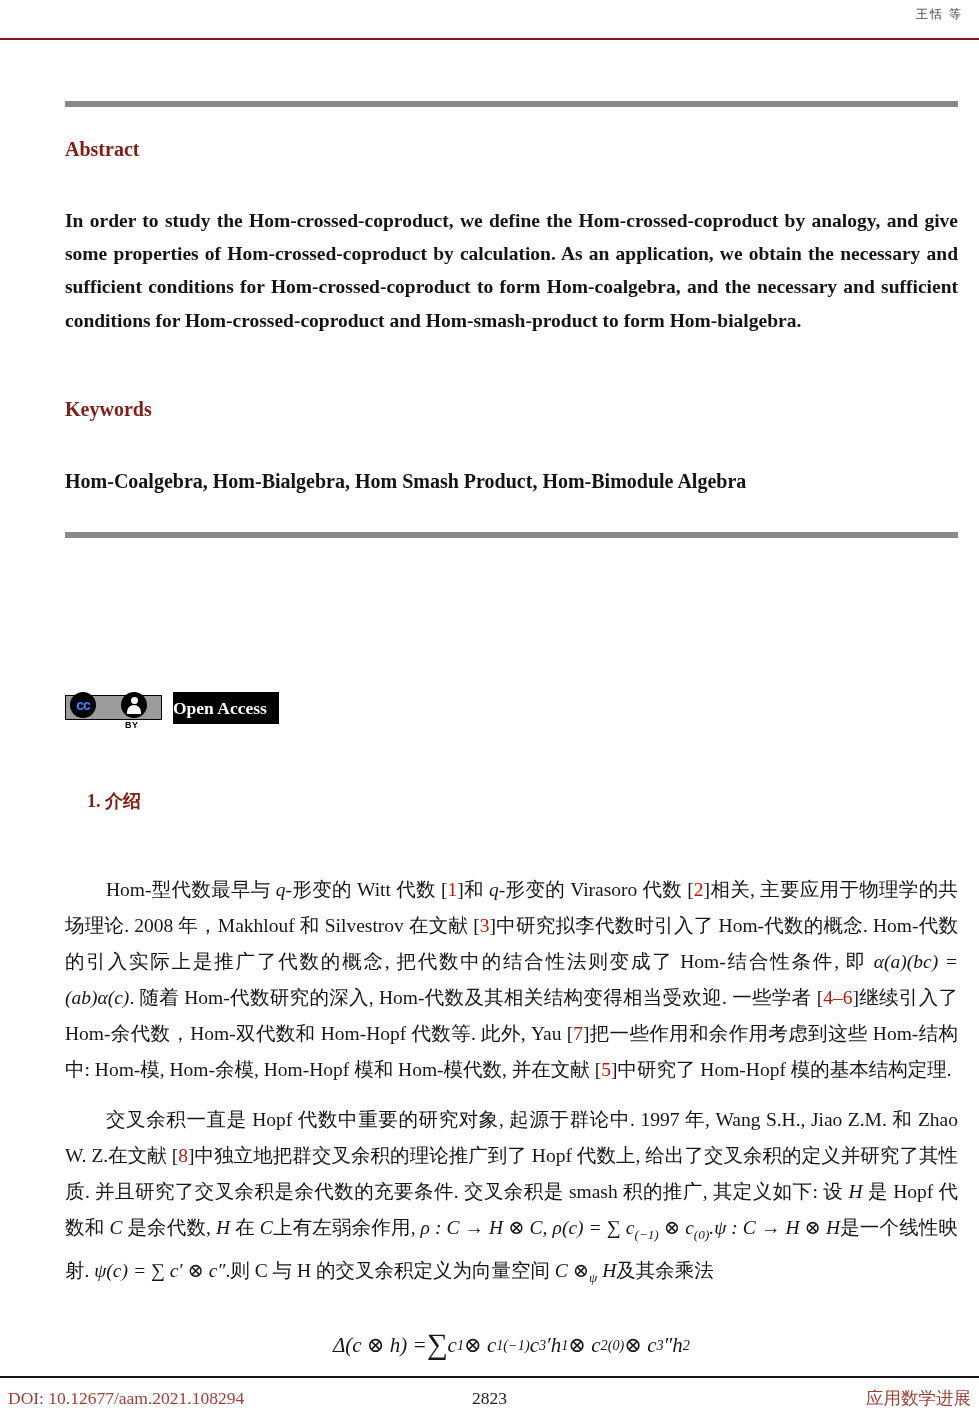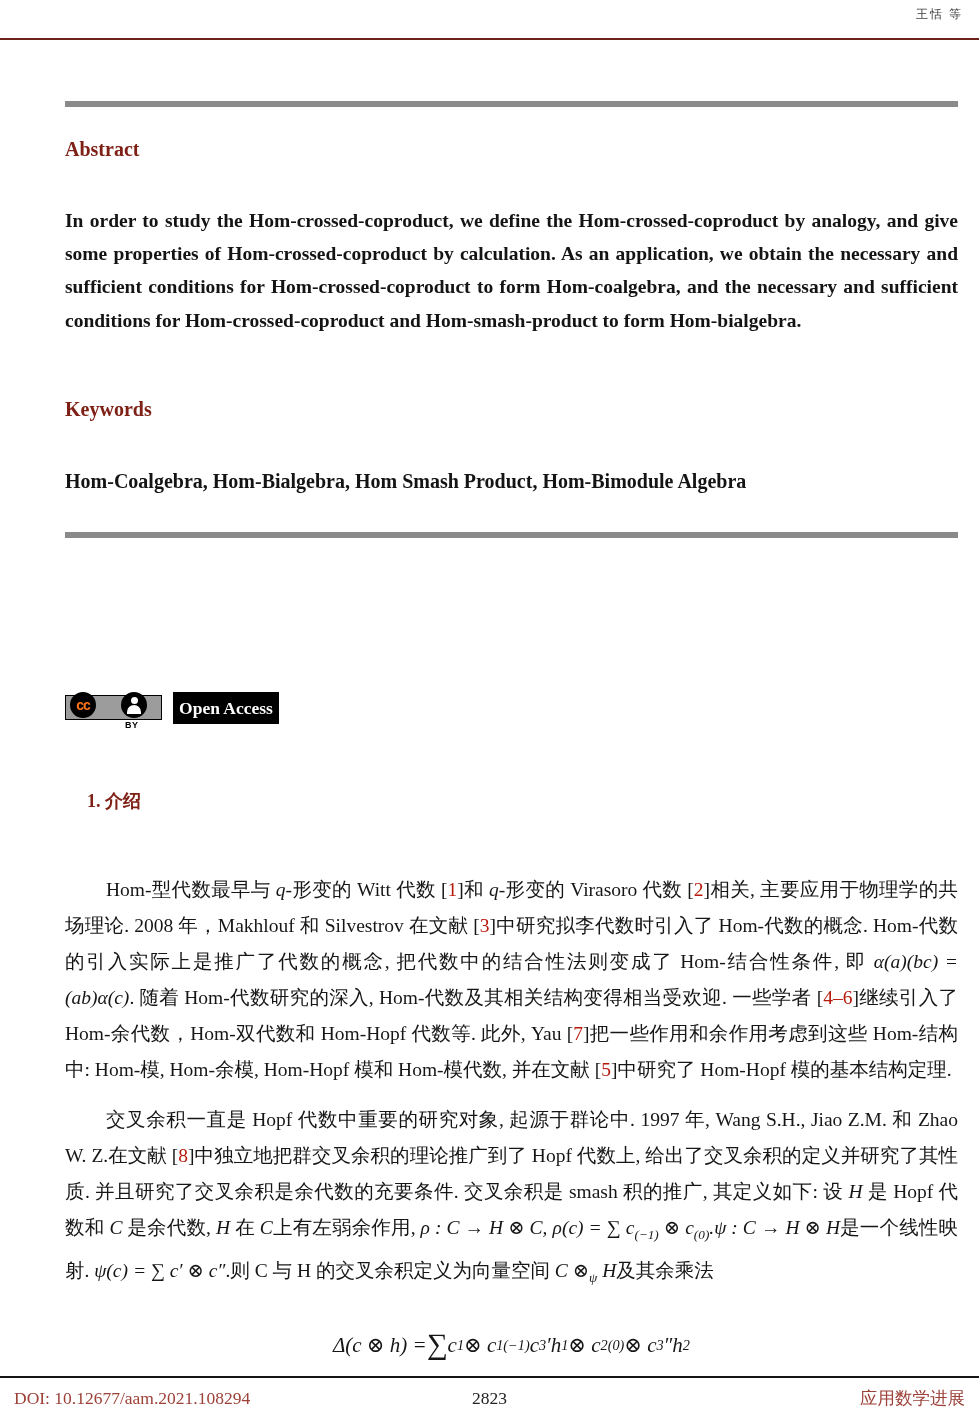--- a/index.html
+++ b/index.html
@@ -42,51 +42,51 @@
   .license-block{
     position:absolute;top:589px;left:65px;width:900px;font-size:19px;line-height:33px;color:#222;
   }
   .license-block p{margin:0;}
   .license-link{color:var(--link-blue);text-decoration:none;}
   .badges{position:absolute;top:692px;left:65px;display:flex;gap:9px;align-items:flex-start;}
   .cc-badge{position:relative;width:99px;height:37px;cursor:pointer;}
   .cc-bar{position:absolute;top:3px;left:0;width:97px;height:25px;background:#9c9c9c;border:1px solid #000;}
   .cc-circle{
     position:absolute;top:0;width:26px;height:26px;border-radius:50%;background:#000;border:2px solid #000;
-    color:#f97316;display:flex;flex-direction:column;align-items:center;justify-content:center;
+    color:#3b82f6;display:flex;flex-direction:column;align-items:center;justify-content:center;
   }
   .cc-circle.cc-logo{left:5px;font-weight:bold;font-size:14px;letter-spacing:-1px;line-height:1;font-family:"Liberation Sans",sans-serif;}
   .cc-circle.cc-person{left:56px;}
   .cc-head{width:7px;height:7px;border-radius:50%;background:#fff;margin-bottom:1px;}
   .cc-body{width:14px;height:9px;border-radius:7px 7px 0 0;background:#fff;}
   .cc-by-label{
     position:absolute;top:28px;left:60px;font-size:9px;font-weight:bold;color:#000;
     font-family:Liberation Sans, sans-serif;letter-spacing:0.5px;
   }
   .oa-badge{
-    width:106px;height:32px;background:#000;color:#fff;display:flex;align-items:center;justify-content:center;
+    width:106px;height:32px;background:#000;color:#fff;display:flex;align-items:center;justify-content:flex-start;
     font-weight:bold;font-size:17.5px;cursor:pointer;
   }
   .body-text{
     position:absolute;top:872px;left:65px;width:893px;
     font-size:19.5px;line-height:36px;text-align:justify;color:#161616;
   }
   .body-text p{margin:0 0 14px 0;text-indent:2.1em;}
   .seg-m{font-style:italic;}
   sub.seg-sub{font-style:italic;font-size:68%;}
   .seg-cite{color:var(--cite-red);}
   .seg-big{font-size:140%;font-style:normal;line-height:1;}
   .formula{
     position:absolute;top:1322px;left:65px;width:893px;height:46px;
     display:flex;align-items:center;justify-content:center;
     font-size:21px;color:#161616;
   }
   .footer-rule{position:absolute;top:1376px;left:0;width:979px;height:2px;background:#141414;}
   .footer{
-    position:absolute;top:1386px;left:0;width:979px;padding:0 14px;
+    position:absolute;top:1386px;left:0;width:979px;padding:0 8px;
     display:grid;grid-template-columns:1fr auto 1fr;align-items:baseline;font-size:17.5px;
   }
   .footer .doi{color:var(--footer-red);text-align:left;}
   .footer .pageno{color:#222;}
   .footer .journal{color:var(--footer-red);text-align:right;}
 </style>
 </head>
 <body>
 
 <div class="page">

